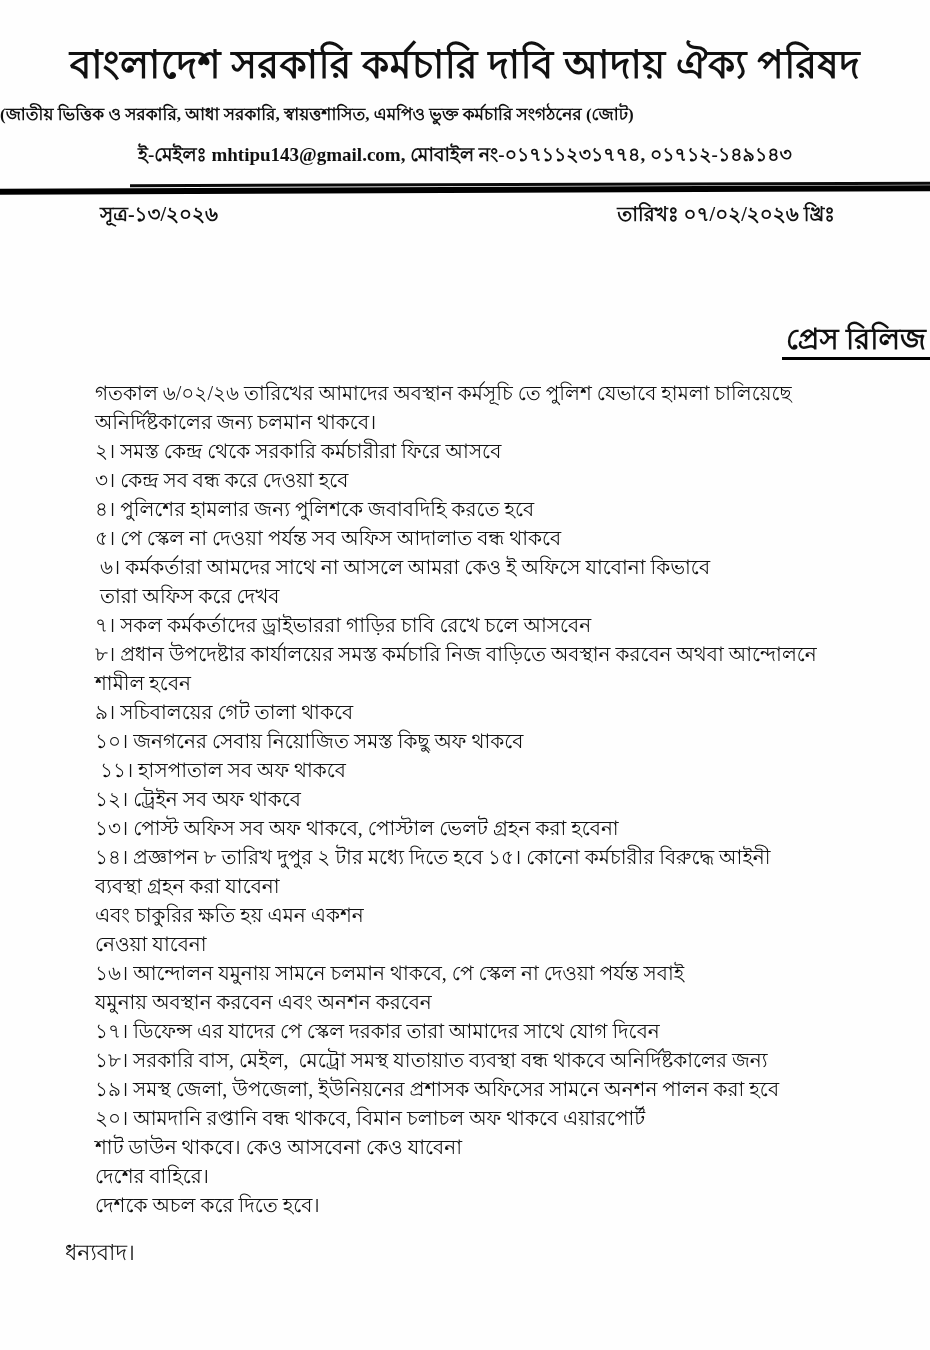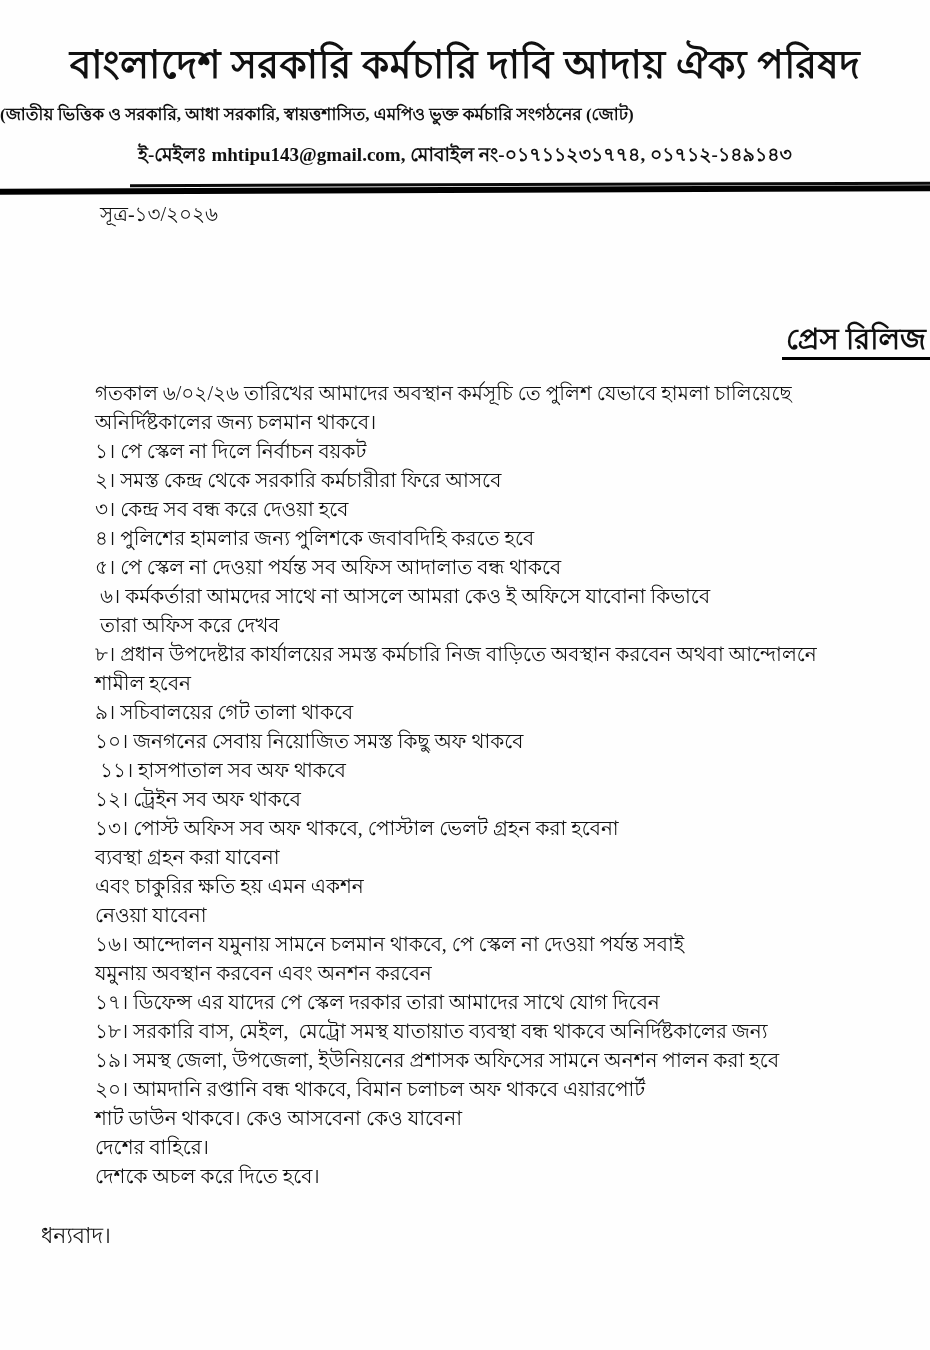--- a/index.html
+++ b/index.html
@@ -62,21 +62,21 @@
     height: 6px;
     background: #000;
     transform: rotate(-0.22deg);
   }
   .meta-row {
     display: flex;
     justify-content: space-between;
     align-items: baseline;
     padding: 2px 95px 0 100px;
     font-size: 20px;
-    font-weight: 400;
+    font-weight: 700;
   }
   .press-heading {
     margin-top: 84px;
     text-align: right;
   }
   .press-heading span {
     font-size: 29px;
     font-weight: 700;
     border-bottom: 3px solid #000;
     padding: 0 4px 2px 4px;
@@ -85,22 +85,22 @@
     margin-top: 14px;
     padding: 0 48px 0 95px;
     font-size: 20px;
     line-height: 29px;
   }
   .body-line {
     white-space: pre-wrap;
     min-height: 29px;
   }
   .closing {
-    margin-top: 30px;
-    padding-left: 41px;
+    margin-top: 18px;
+    padding-left: 65px;
     font-size: 22px;
     line-height: 29px;
   }
 </style>
 </head>
 <body>
 
 <div class="page">
 
   <div class="org-title">বাংলাদেশ সরকারি কর্মচারি দাবি আদায় ঐক্য পরিষদ</div>
@@ -111,43 +111,45 @@
     <span>ই-মেইলঃ </span><span class="email">mhtipu143@gmail.com</span><span>, মোবাইল নং-০১৭১১২৩১৭৭৪, ০১৭১২-১৪৯১৪৩</span>
   </div>
 
   <div class="rule-wrap">
     <div class="rule-thin"></div>
     <div class="rule-thick"></div>
   </div>
 
   <div class="meta-row">
     <span>সূত্র-১৩/২০২৬</span>
+    <span>তারিখঃ ০৭/০২/২০২৬ খ্রিঃ</span>
   </div>
 
   <div class="press-heading">
     <span>প্রেস রিলিজ</span>
   </div>
 
   <div class="body-text">
     <div class="body-line">গতকাল ৬/০২/২৬ তারিখের আমাদের অবস্থান কর্মসূচি তে পুলিশ যেভাবে হামলা চালিয়েছে</div>
     <div class="body-line">অনির্দিষ্টকালের জন্য চলমান থাকবে।</div>
-    <div class="body-line">১। পে স্কেল না দিলে নির্বাচন বয়কট</div>
     <div class="body-line">২। সমস্ত কেন্দ্র থেকে সরকারি কর্মচারীরা ফিরে আসবে</div>
     <div class="body-line">৩। কেন্দ্র সব বন্ধ করে দেওয়া হবে</div>
     <div class="body-line">৪। পুলিশের হামলার জন্য পুলিশকে জবাবদিহি করতে হবে</div>
     <div class="body-line">৫। পে স্কেল না দেওয়া পর্যন্ত সব অফিস আদালাত বন্ধ থাকবে</div>
     <div class="body-line"> ৬। কর্মকর্তারা আমদের সাথে না আসলে আমরা কেও ই অফিসে যাবোনা কিভাবে</div>
     <div class="body-line"> তারা অফিস করে দেখব</div>
+    <div class="body-line">৭। সকল কর্মকর্তাদের ড্রাইভাররা গাড়ির চাবি রেখে চলে আসবেন</div>
     <div class="body-line">৮। প্রধান উপদেষ্টার কার্যালয়ের সমস্ত কর্মচারি নিজ বাড়িতে অবস্থান করবেন অথবা আন্দোলনে</div>
     <div class="body-line">শামীল হবেন</div>
     <div class="body-line">৯। সচিবালয়ের গেট তালা থাকবে</div>
     <div class="body-line">১০। জনগনের সেবায় নিয়োজিত সমস্ত কিছু অফ থাকবে</div>
     <div class="body-line"> ১১। হাসপাতাল সব অফ থাকবে</div>
     <div class="body-line">১২। ট্রেইন সব অফ থাকবে</div>
     <div class="body-line">১৩। পোস্ট অফিস সব অফ থাকবে, পোস্টাল ভেলট গ্রহন করা হবেনা</div>
+    <div class="body-line">১৪। প্রজ্ঞাপন ৮ তারিখ দুপুর ২ টার মধ্যে দিতে হবে ১৫। কোনো কর্মচারীর বিরুদ্ধে আইনী</div>
     <div class="body-line">ব্যবস্থা গ্রহন করা যাবেনা</div>
     <div class="body-line">এবং চাকুরির ক্ষতি হয় এমন একশন</div>
     <div class="body-line">নেওয়া যাবেনা</div>
     <div class="body-line">১৬। আন্দোলন যমুনায় সামনে চলমান থাকবে, পে স্কেল না দেওয়া পর্যন্ত সবাই</div>
     <div class="body-line">যমুনায় অবস্থান করবেন এবং অনশন করবেন</div>
     <div class="body-line">১৭। ডিফেন্স এর যাদের পে স্কেল দরকার তারা আমাদের সাথে যোগ দিবেন</div>
     <div class="body-line">১৮। সরকারি বাস, মেইল,  মেট্রো সমস্থ যাতায়াত ব্যবস্থা বন্ধ থাকবে অনির্দিষ্টকালের জন্য</div>
     <div class="body-line">১৯। সমস্থ জেলা, উপজেলা, ইউনিয়নের প্রশাসক অফিসের সামনে অনশন পালন করা হবে</div>
     <div class="body-line">২০। আমদানি রপ্তানি বন্ধ থাকবে, বিমান চলাচল অফ থাকবে এয়ারপোর্ট</div>
     <div class="body-line">শাট ডাউন থাকবে। কেও আসবেনা কেও যাবেনা</div>

